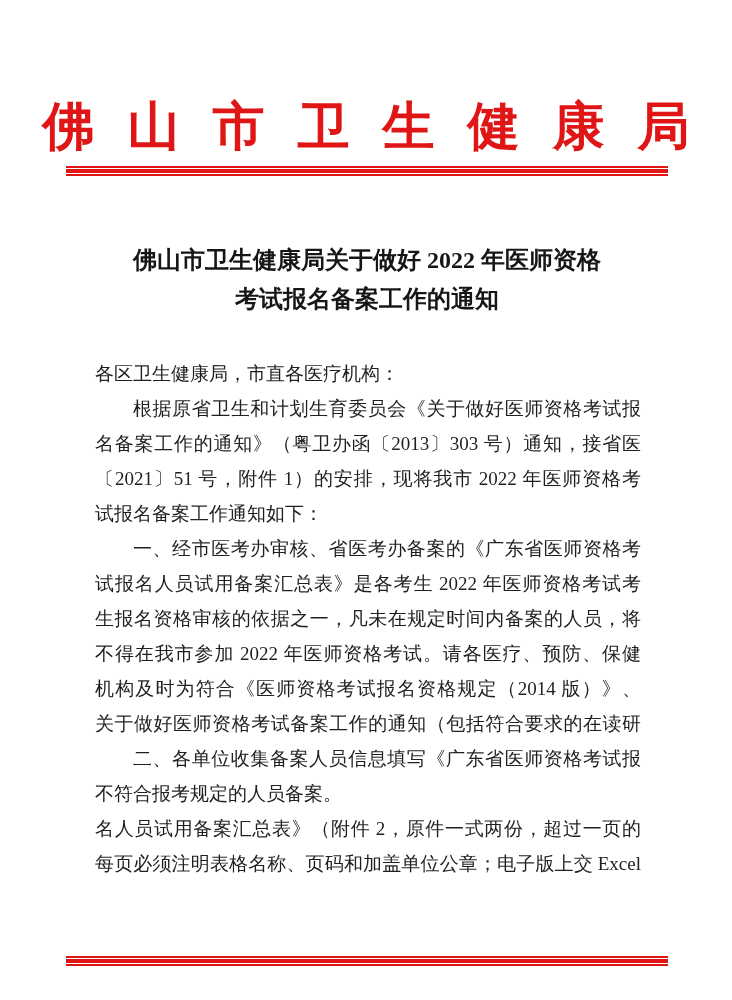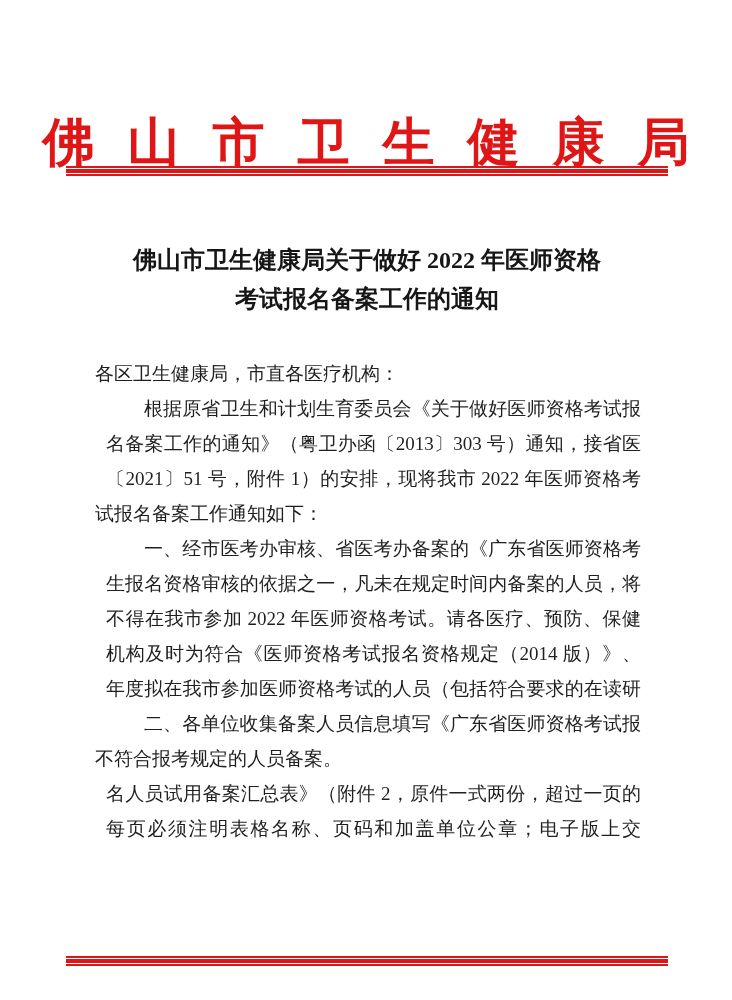--- a/index.html
+++ b/index.html
@@ -7,21 +7,21 @@
   .page {
     position: relative;
     width: 732px;
     height: 1000px;
     background: #ffffff;
     font-family: "Liberation Serif", "DejaVu Serif", serif;
     overflow: hidden;
   }
   .agency-header {
     position: absolute;
-    top: 108px;
+    top: 92px;
     left: 0;
     width: 100%;
     text-align: center;
     font-size: 52px;
     font-weight: bold;
     color: var(--accent, #e01515);
     letter-spacing: 33px;
     text-indent: 33px;
     white-space: nowrap;
   }
@@ -62,21 +62,20 @@
     line-height: 35px;
     font-size: 19px;
     white-space: nowrap;
   }
   .doc-body .line.justify {
     white-space: normal;
     text-align: justify;
     text-align-last: justify;
     text-justify: inter-character;
     overflow: hidden;
-    margin-left: 11px;
   }
   .doc-body .line.left { text-align: left; }
   .doc-body .line.indent { text-indent: 2em; }
 </style>
 </head>
 <body>
 
 <div class="page">
 
   <div class="agency-header">佛山市卫生健康局</div>
@@ -88,24 +87,25 @@
     <span class="title-line">考试报名备案工作的通知</span>
   </h1>
 
   <div class="doc-body" id="body-lines">
       <div class="line left">各区卫生健康局，市直各医疗机构：</div>
       <div class="line justify indent">根据原省卫生和计划生育委员会《关于做好医师资格考试报</div>
       <div class="line justify">名备案工作的通知》（粤卫办函〔2013〕303 号）通知，接省医</div>
       <div class="line justify">〔2021〕51 号，附件 1）的安排，现将我市 2022 年医师资格考</div>
       <div class="line left">试报名备案工作通知如下：</div>
       <div class="line justify indent">一、经市医考办审核、省医考办备案的《广东省医师资格考</div>
+      <div class="line justify">试报名人员试用备案汇总表》是各考生 2022 年医师资格考试考</div>
       <div class="line justify">生报名资格审核的依据之一，凡未在规定时间内备案的人员，将</div>
       <div class="line justify">不得在我市参加 2022 年医师资格考试。请各医疗、预防、保健</div>
       <div class="line justify">机构及时为符合《医师资格考试报名资格规定（2014 版）》、2022</div>
-      <div class="line justify">年度拟在我市参加医师资格考试的人员（包括符合要求的在读研</div>
+      <div class="line justify">关于做好医师资格考试备案工作的通知（包括符合要求的在读研</div>
       <div class="line justify indent">二、各单位收集备案人员信息填写《广东省医师资格考试报</div>
       <div class="line left">不符合报考规定的人员备案。</div>
       <div class="line justify">名人员试用备案汇总表》（附件 2，原件一式两份，超过一页的</div>
       <div class="line justify">每页必须注明表格名称、页码和加盖单位公章；电子版上交 Excel</div>
     </div>
 
   <div class="red-rule bottom"></div>
 
 </div>
 

